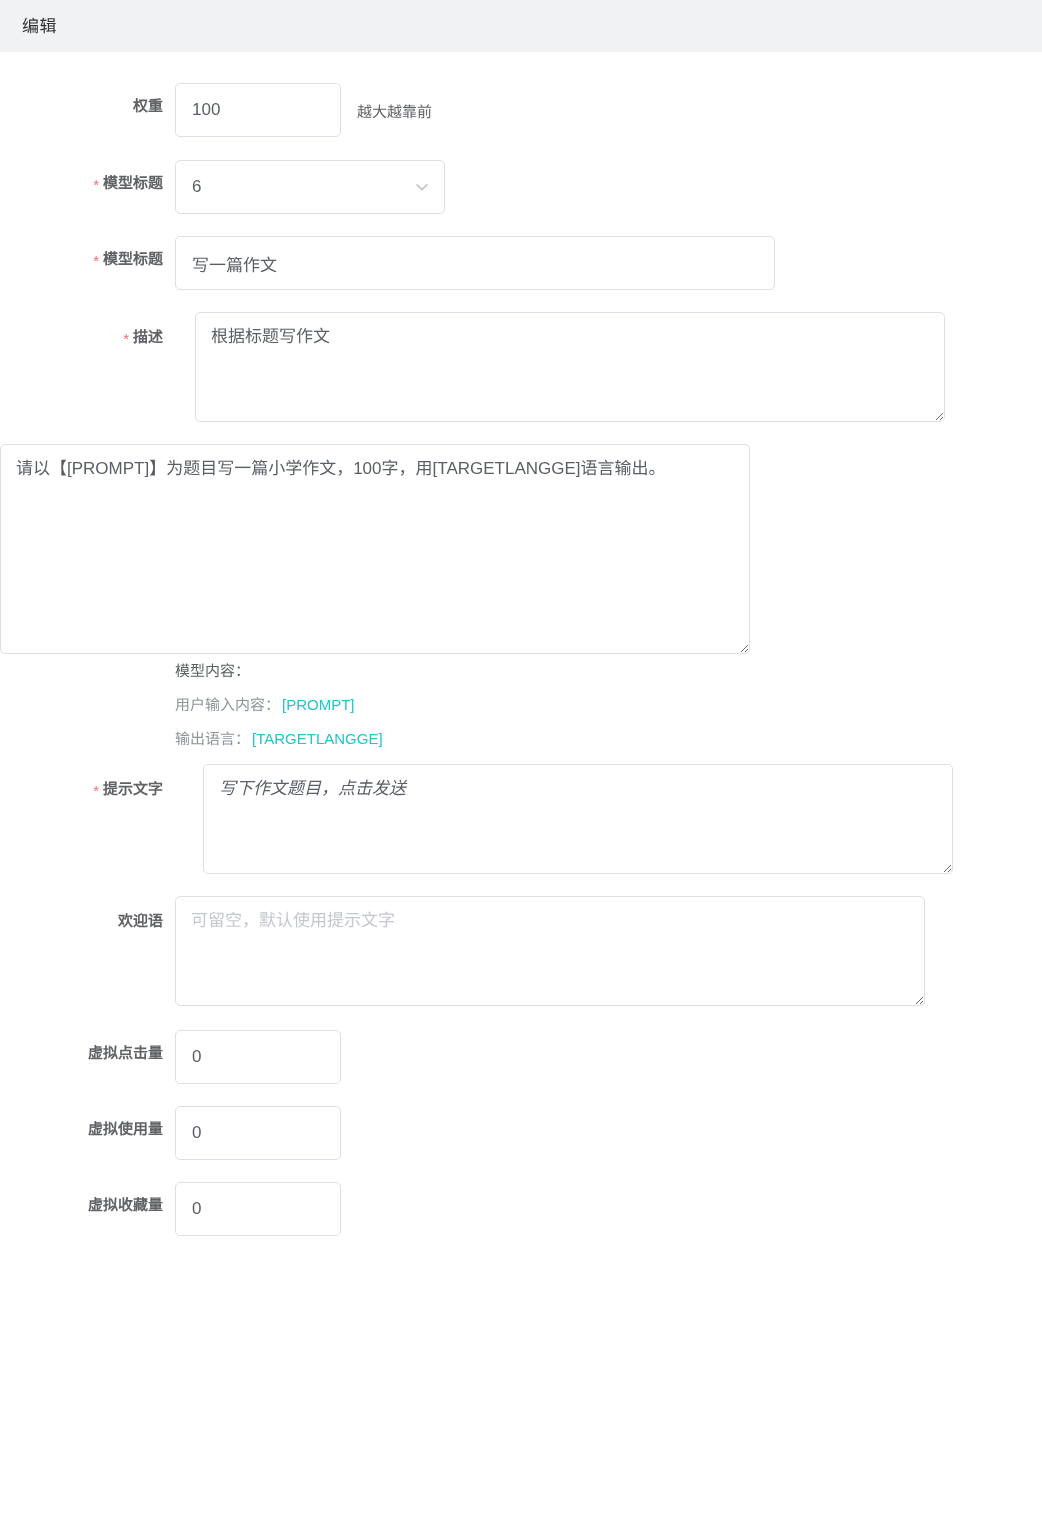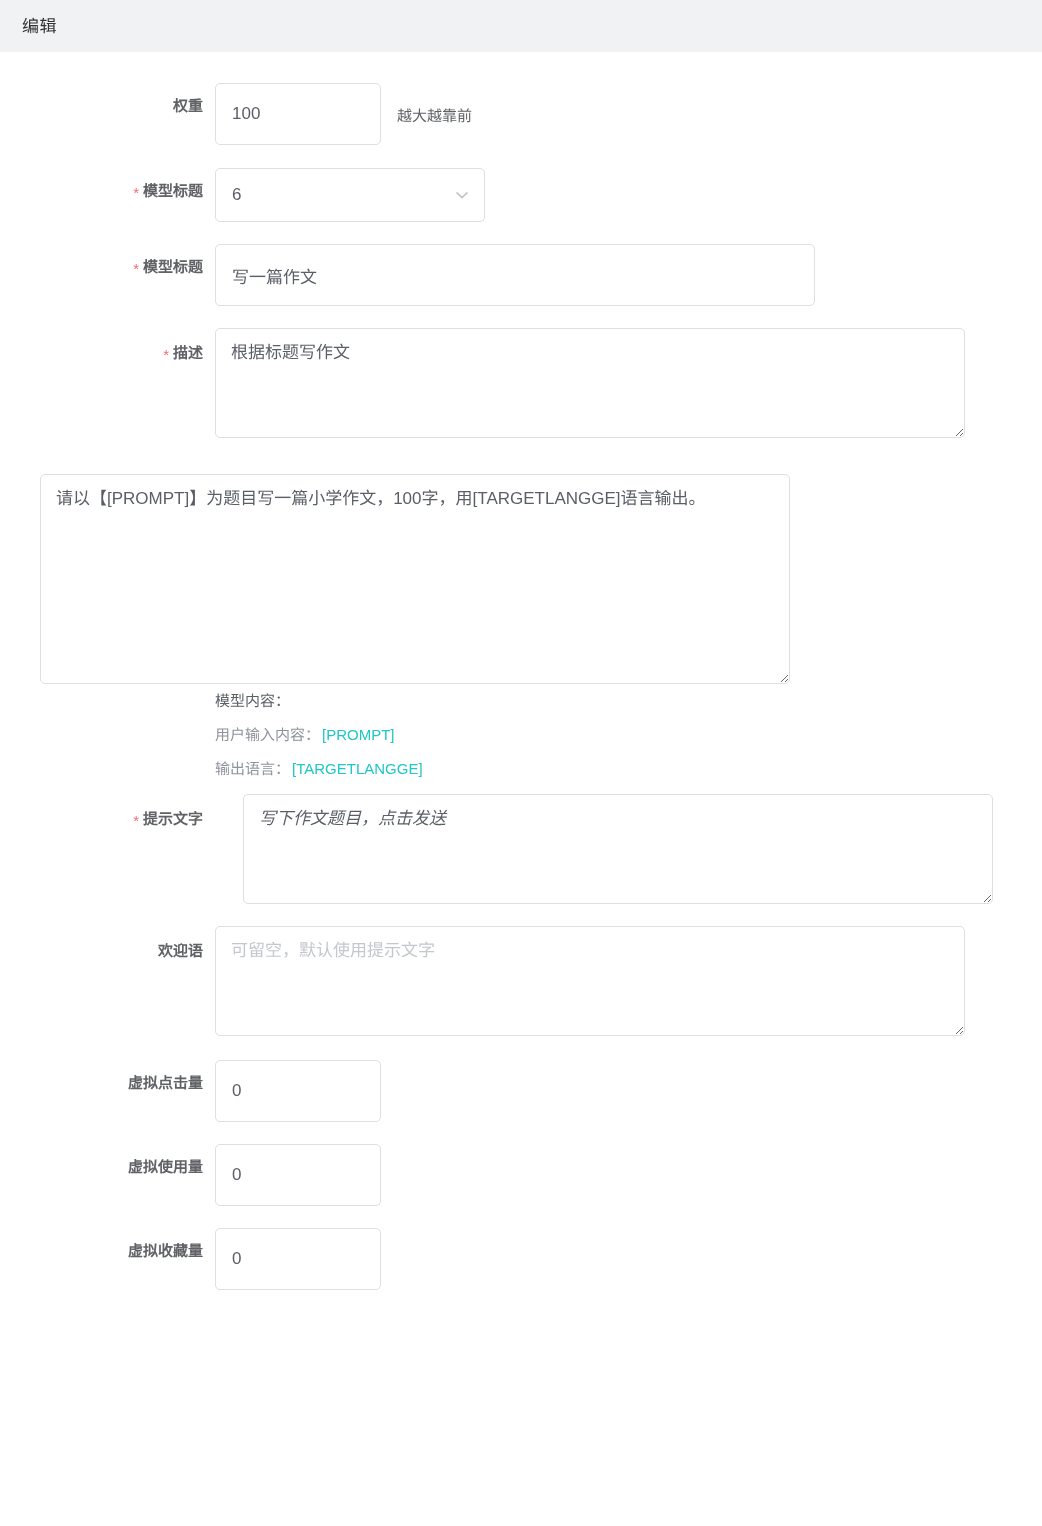--- a/index.html
+++ b/index.html
@@ -29,31 +29,30 @@
   .dialog-title {
     font-size: 17px;
     color: #303133;
     line-height: 1;
     letter-spacing: 0.5px;
   }
 
   
   .form {
     padding-top: 31px;
-    padding-left: 40px;
   }
   .form-row {
     display: flex;
     align-items: flex-start;
     margin-bottom: 22px;
   }
   .form-row.row-weight      { margin-bottom: 23px; }
   .form-row.row-select      { margin-bottom: 22px; }
   .form-row.row-title       { margin-bottom: 22px; }
-  .form-row.row-desc        { margin-bottom: 36px; }
+  .form-row.row-desc        { margin-bottom: 22px; gap: 20px; }
   .form-row.row-content     { margin-bottom: 4px; }
   .form-row.row-hint-block  { margin-bottom: 15px; }
   .form-row.row-prompt      { margin-bottom: 22px; gap: 28px; }
   .form-row.row-welcome     { margin-bottom: 24px; }
   .form-row.row-num         { margin-bottom: 22px; }
 
   .form-label {
     width: 175px;
     min-width: 175px;
     text-align: right;
@@ -71,21 +70,21 @@
     font-weight: normal;
     margin-right: 4px;
     font-size: 15px;
     vertical-align: middle;
   }
 
   .form-control { display: flex; align-items: center; }
 
   
   .inp {
-    height: 62px;
+    height: 54px;
     border: 1px solid #dcdfe6;
     border-radius: 5px;
     background: #ffffff;
     font-family: inherit;
     font-size: 17px;
     color: #5a5e66;
     padding: 0 16px;
     outline: none;
     line-height: 52px;
   }

